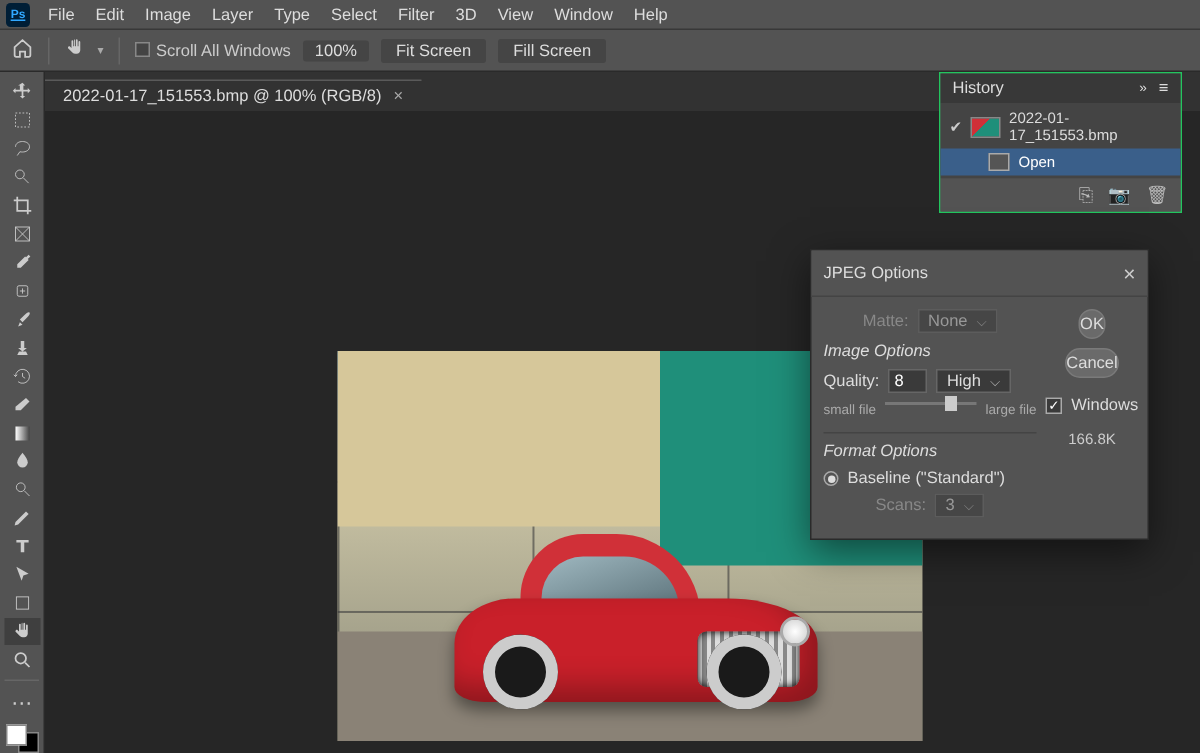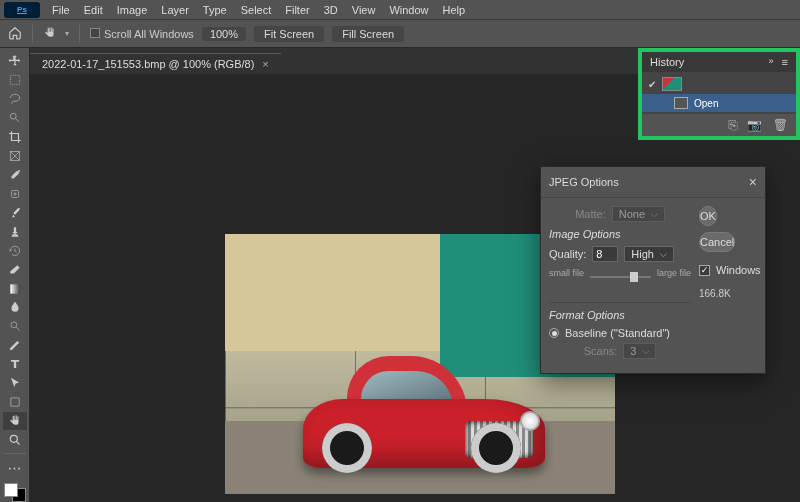--- a/index.html
+++ b/index.html
@@ -1,18 +1,18 @@
 <!DOCTYPE html>
 <html><head>
 <meta charset="utf-8">
 <style>
   * { margin: 0; padding: 0; box-sizing: border-box; font-family: "Segoe UI", Tahoma, sans-serif; }
   body { width: 800px; height: 502px; background: #323232; overflow: hidden; color: #ddd; font-size: 11px; position: relative; }
   .menubar { height: 20px; background: #535353; display: flex; align-items: center; padding: 0 4px; gap: 2px; border-bottom: 1px solid #383838; }
-  .ps-logo { width: 36px; height: 16px; background: #001e36; border-radius: 3px; display: flex; align-items: center; justify-content: center; color:#31a8ff; font-weight: bold; font-size: 8px; margin-right: 4px; text-decoration: underline;}
+  .ps-logo { width: 16px; height: 16px; background: #001e36; border-radius: 3px; display: flex; align-items: center; justify-content: center; color:#31a8ff; font-weight: bold; font-size: 8px; margin-right: 4px; text-decoration: underline;}
   .menu-item { padding: 2px 6px; cursor: default; }
   .optionsbar { height: 28px; background: #535353; display: flex; align-items: center; padding: 0 8px; gap: 8px; border-bottom: 1px solid #2a2a2a;}
   .optionsbar .home-icon { width: 14px; height: 14px; }
   .opt-check { display: flex; align-items: flex-start; gap: 4px; color:#ccc; }
   .opt-box { width:10px; height:10px; border:1px solid #888; background:#444;}
   .opt-value { background:#454545; padding:1px 8px; border-radius:2px; }
   .opt-btn { background:#454545; padding:2px 10px; border-radius:2px; cursor:default;}
   .tabrow { height: 26px; background: #323232; display: flex; align-items: end; padding-left: 30px;}
   .doc-tab { background: #323232; border-top:1px solid #5a5a5a; padding: 4px 12px; color:#ddd; display:flex; align-items:center; gap:8px; border-bottom: none;}
   .doc-tab .x { color:#aaa; cursor:default;}
@@ -34,44 +34,44 @@
   .road { position:absolute; bottom:0; left:0; right:0; height:28%; background:#8a8276;}
   .car { position:absolute; bottom:10%; left:20%; width:62%; height:48%; }
   .car-body { position:absolute; bottom:0; left:0; right:0; height:55%; background:#c9202a; border-radius: 40px 60px 20px 20px / 30px 30px 10px 10px; box-shadow: inset -10px -10px 20px rgba(0,0,0,0.3), 0 6px 10px rgba(0,0,0,0.4);}
   .car-top { position:absolute; bottom:45%; left:18%; width:50%; height:45%; background:#d03038; border-radius: 60px 80px 0 0 / 60px 80px 0 0;}
   .car-window { position:absolute; bottom:48%; left:24%; width:38%; height:30%; background: linear-gradient(160deg,#9fb8c0,#5a7078); border-radius: 30px 40px 0 0 / 30px 40px 0 0;}
   .wheel { position:absolute; bottom:-4%; width:50px; height:50px; background:#1a1a1a; border-radius:50%; box-shadow: inset 0 0 0 8px #ccc;}
   .wheel.l { left:8%;} .wheel.r { right:10%;}
   .grille { position:absolute; bottom:8%; right:5%; width:28%; height:30%; background: repeating-linear-gradient(90deg,#ddd 0 3px,#888 3px 6px); border-radius:6px; box-shadow: inset 0 0 6px #000;}
   .headlight { position:absolute; bottom:30%; right:2%; width:20px; height:20px; background:radial-gradient(circle,#fff,#ccc); border-radius:50%; border:2px solid #aaa;}
   
-  .panel { position:absolute; top:48px; right:0; width:162px; background:#535353; border:4px solid #22c55e;}
+  .panel { position:absolute; top:48px; right:12px; width:162px; background:#535353; border:1px solid #22c55e;}
   .panel-title { background:#383838; padding:4px 8px; font-size:11px; display:flex; justify-content:space-between; align-items:center;}
   .panel-body { padding:2px 0; background:#444;}
   .hist-row { display:flex; align-items:center; gap:6px; padding:3px 6px; font-size:10px; }
   .hist-row.sel { background:#3a5f8a; color:#fff;}
   .hist-thumb { width:20px; height:14px; background: linear-gradient(135deg,#d03038 40%,#1f8f7a 40%); border:1px solid #888;}
   .hist-icon { width:14px; height:12px; border:1px solid #aaa; background:#555;}
   .panel-footer { display:flex; justify-content:flex-end; gap:10px; padding:4px 8px; background:#535353;}
   .panel-footer span { color:#bbb; cursor:default; font-size:12px;}
   
   .dialog { position:absolute; left:540px; top:166px; width:226px; background:#535353; border:1px solid #2a2a2a; box-shadow: 0 8px 24px rgba(0,0,0,0.5);}
   .dlg-title { background:#535353; padding:7px 8px; display:flex; justify-content:space-between; align-items:center; border-bottom:1px solid #444; font-size:11px;}
   .dlg-close { cursor:default; color:#ccc; font-size:14px;}
   .dlg-body { display:flex; padding:8px; gap:8px;}
   .dlg-left { flex:1; }
-  .dlg-right { width:58px; display:flex; flex-direction:column; gap:6px; align-items:flex-start;}
+  .dlg-right { width:58px; display:flex; flex-direction:column; gap:6px; align-items:center;}
   .dlg-btn { background:#6a6a6a; border:1px solid #7a7a7a; border-radius:12px; padding:3px 0; text-align:center; cursor:default; font-size:11px;}
   .row { display:flex; align-items:center; gap:6px; margin-bottom:6px; font-size:11px;}
   .row.dim { color:#888;justify-content:center; }
   .sec-title { color:#ddd; margin:4px 0 6px; font-size:11px;font-style:italic;}
   .num-input { width:26px; background:#3a3a3a; border:1px solid #666; color:#fff; padding:1px 3px; font-size:11px;}
   .select { background:#3a3a3a; border:1px solid #666; padding:1px 6px; font-size:11px; color:#ddd; display:flex; align-items:center; gap:6px;}
   .select::after { content:"⌵"; font-size:9px; color:#aaa;}
-  .slider-row { display:flex; align-items:flex-end; justify-content:space-between; font-size:9px; color:#aaa; margin-bottom:24px;}
+  .slider-row { display:flex; align-items:flex-start; justify-content:space-between; font-size:9px; color:#aaa; margin-bottom:10px;}
   .slider { position:relative; flex:1; height:2px; background:#777; margin:0 6px;}
   .slider-thumb { position:absolute; top:-4px; left:66%; width:8px; height:10px; background:#ccc; }
   .radio-row { display:flex; align-items:center; gap:6px; margin:4px 0; font-size:11px; }
   .radio { width:10px; height:10px; border-radius:50%; border:1px solid #aaa; display:inline-flex; align-items:center; justify-content:center;}
   .radio.checked::after { content:""; width:5px; height:5px; border-radius:50%; background:#ddd;}
   .checkbox { width:11px; height:11px; border:1px solid #aaa; display:inline-flex; align-items:center; justify-content:center; background:#3a3a3a;}
   .checkbox.checked::after { content:"✓"; font-size:9px; color:#fff; line-height:1;}
   .filesize { font-size:10px; color:#ccc;}
   .sep { height:1px; background:#444; margin:6px 0;}
   .divider { width:1px; height:18px; background:#666; margin:0 2px;}
@@ -272,20 +272,21 @@
     <span>History</span>
     <span style="display:flex;gap:8px;">
       <span style="font-size:9px;">»</span>
       <span style="font-size:11px;">≡</span>
     </span>
   </div>
   <div class="panel-body">
     <div class="hist-row">
       <span style="color:#ccc;">✔</span>
       <span class="hist-thumb"></span>
+      <span>2022-01-17_151553.bmp</span>
     </div>
     <div class="hist-row sel">
       <span style="width:20px"></span>
       <span class="hist-icon"></span>
       <span>Open</span>
     </div>
   </div>
   <div class="panel-footer">
     <span>⎘</span>
     <span>📷</span>

